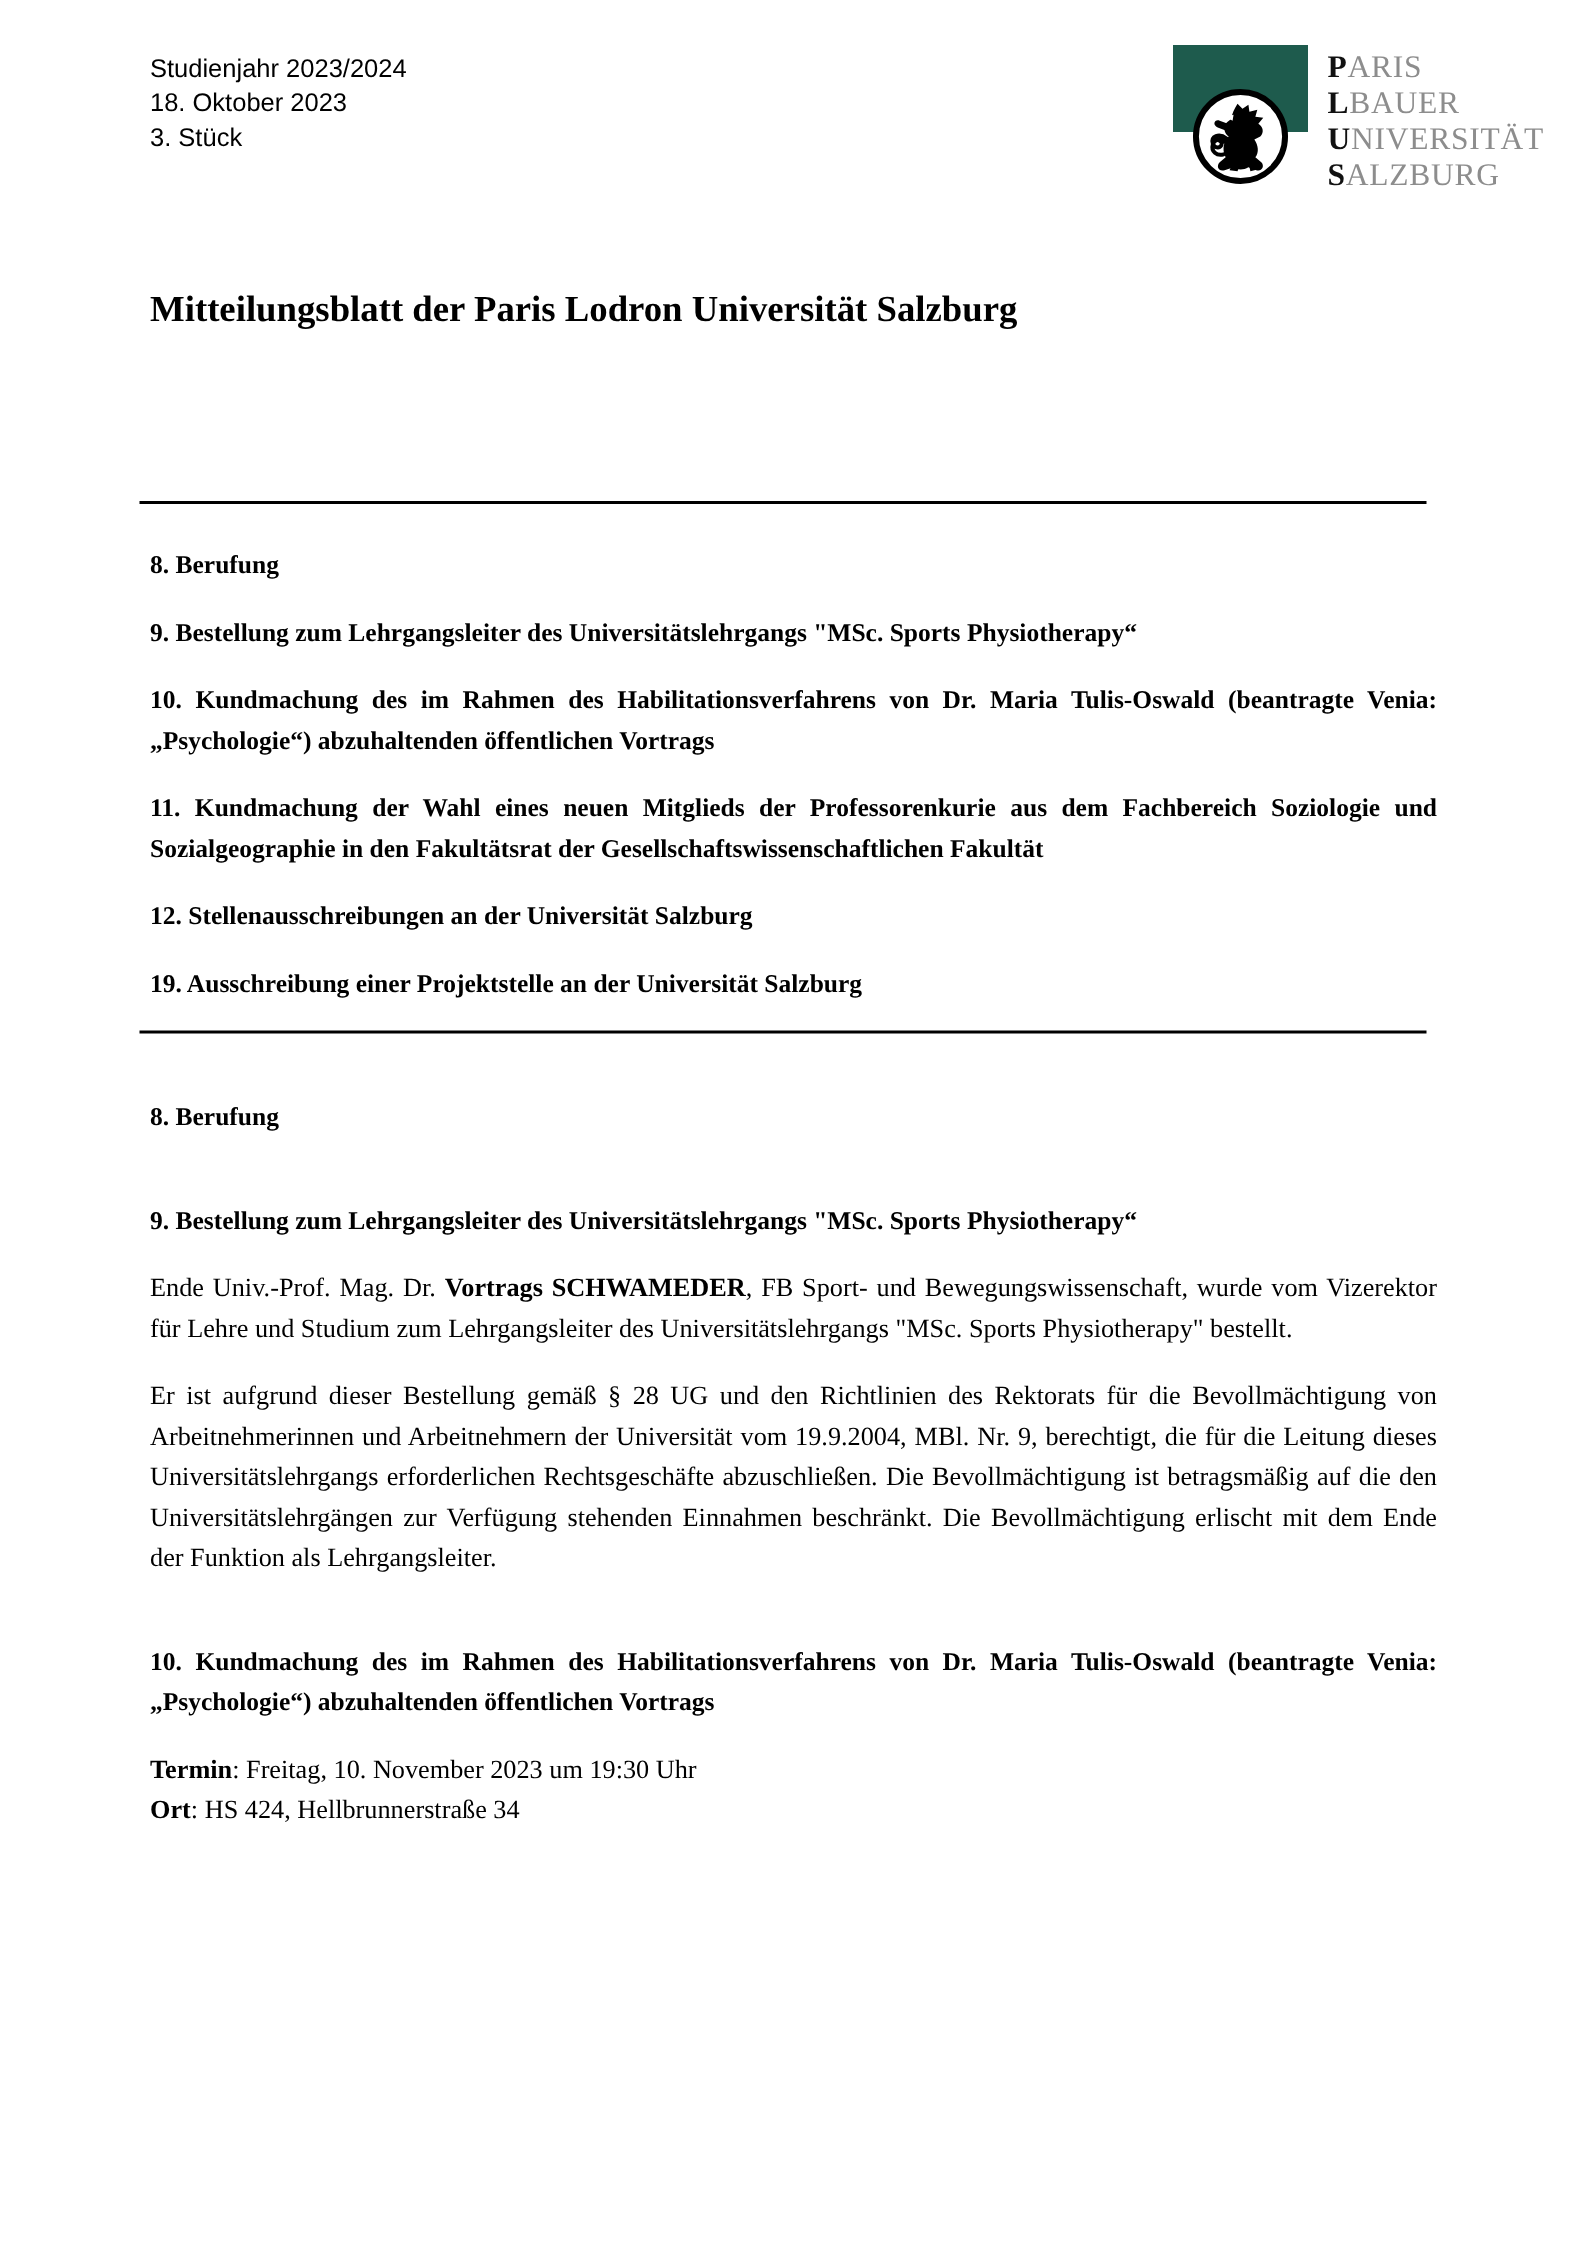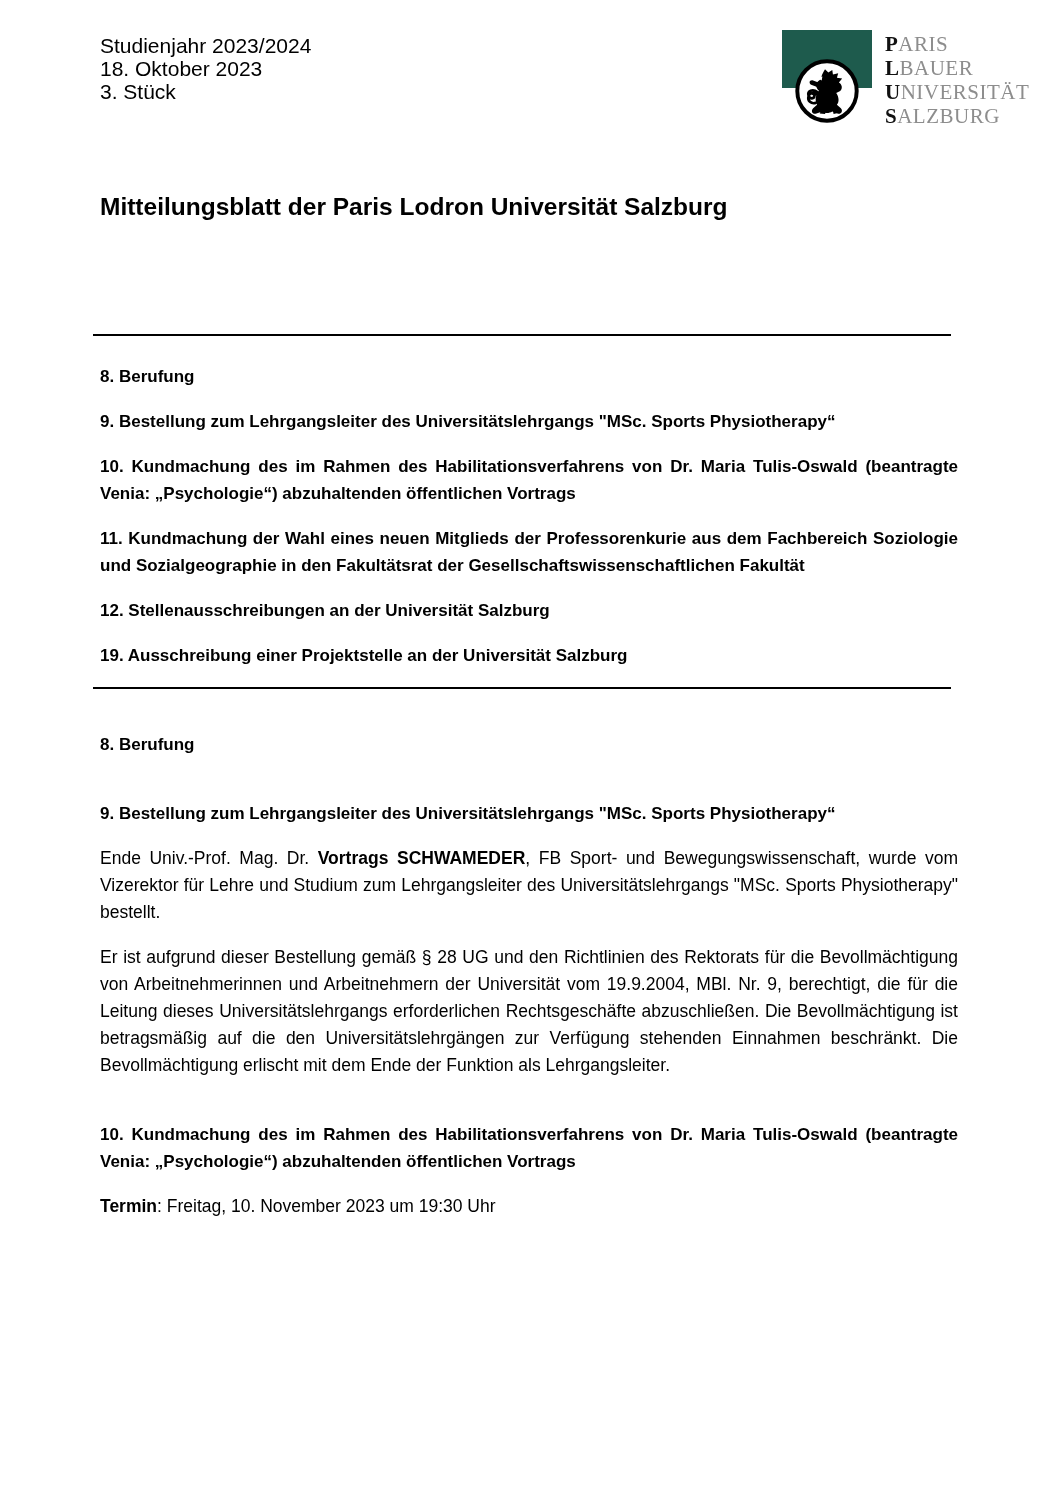--- a/index.html
+++ b/index.html
@@ -13,35 +13,35 @@
     position:relative;
     width:1058px;height:1497px;
     background:#ffffff;color:var(--ink);
     font-family:"Liberation Sans","DejaVu Sans",sans-serif;
     font-size:17.5px;line-height:27px;
     overflow:hidden;
   }
   
   .header-meta{
     position:absolute;left:100px;top:34px;
-    font-size:21px;line-height:23px;
+    font-size:17px;line-height:23px;
   }
   
   .logo{position:absolute;left:782px;top:30px;display:flex;}
   .logo-mark{position:relative;width:90px;height:96px;flex:0 0 auto;}
   .logo-green{position:absolute;left:0;top:0;width:90px;height:58px;background:var(--logo-green);}
   .logo-seal{position:absolute;left:12px;top:28px;width:66px;height:66px;}
   .logo-wordmark{
     margin-left:13px;padding-top:2px;
     font-size:21px;line-height:24px;letter-spacing:0.5px;
     color:var(--logo-gray);white-space:nowrap;font-family:Liberation Serif, serif;
   }
   .lw-line b{color:#111;font-weight:700;}
   
-  .content{margin:0 100px;width:858px;}
+  .content{margin:0 100px;width:858px;font-family:Liberation Serif, serif;}
   h1.title{
     margin:192px 0 0;
     font-size:24.5px;line-height:30px;font-weight:700;
   }
   hr.rule{
     border:none;border-top:2px solid #000;
     margin-left:-7px;width:858px;
   }
   hr.rule-top{margin-top:112px;margin-bottom:27px;}
   hr.rule-bottom{margin-top:10px;margin-bottom:0;}
@@ -107,17 +107,18 @@
           <h2>8. Berufung</h2>
         </section>
         <section>
           <h2>9. Bestellung zum Lehrgangsleiter des Universitätslehrgangs "MSc. Sports Physiotherapy“</h2>
           <p class="justify "><span>Ende Univ.-Prof. Mag. Dr. </span><b class="seg">Vortrags SCHWAMEDER</b><span>, FB Sport- und Bewegungswissenschaft, wurde vom Vizerektor für Lehre und Studium zum Lehrgangsleiter des Universitätslehrgangs "MSc. Sports Physiotherapy" bestellt.</span></p>
           <p class="justify "><span>Er ist aufgrund dieser Bestellung gemäß § 28 UG und den Richtlinien des Rektorats für die Bevoll­mächtigung von Arbeitnehmerinnen und Arbeitnehmern der Universität vom 19.9.2004, MBl. Nr. 9, berechtigt, die für die Leitung dieses Universitätslehrgangs erforderlichen Rechtsgeschäfte abzu­schließen. Die Bevollmächtigung ist betragsmäßig auf die den Universitätslehrgängen zur Verfügung stehenden Einnahmen beschränkt. Die Bevollmächtigung erlischt mit dem Ende der Funktion als Lehrgangsleiter.</span></p>
         </section>
         <section>
           <h2 class="justify">10. Kundmachung des im Rahmen des Habilitationsverfahrens von Dr. Maria Tulis-Oswald (beantragte Venia: „Psychologie“) abzuhaltenden öffentlichen Vortrags</h2>
           <p class="tight"><b class="seg">Termin</b><span>: Freitag, 10. November 2023 um 19:30 Uhr</span></p>
+          <p class="tight"><b class="seg">Ort</b><span>: HS 424, Hellbrunnerstraße 34</span></p>
         </section>
       </div>
   </main>
 
 </div>
 
 </body></html>

